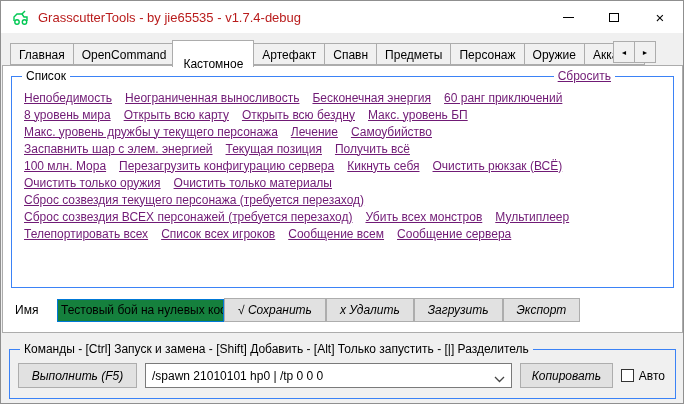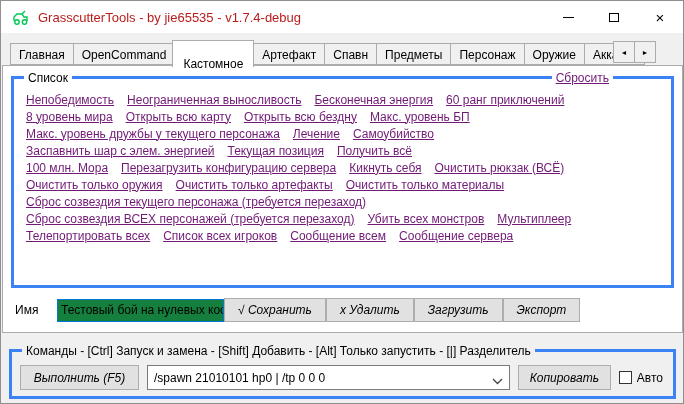--- a/index.html
+++ b/index.html
@@ -44,21 +44,21 @@
     display:flex; align-items:center; justify-content:center;
     font-size:7px; color:#000; margin-left:-1px;
   }
 
   
   .tabpage {
     position:absolute; top:64px; left:1px; width:681px; height:268px;
     background:#fff; border:1px solid #acacac; z-index:1;
   }
 
-  .groupbox { position:relative; border:3px solid #3b82f6; }
+  .groupbox { position:relative; border:1px solid #3b82f6; }
   .gb-legend { position:absolute; top:-8px; left:10px; padding:0 4px; background:#fff; }
   .gb-legend-right { position:absolute; top:-8px; right:58px; padding:0 4px; background:#fff; }
 
   .list-group { position:absolute; left:8px; top:10px; width:663px; height:212px; }
   .links-wrap { padding:12px 12px 0; }
   .link-row { display:flex; gap:13px; height:17px; align-items:center; white-space:nowrap; }
   .cmd-link, .reset-link {
     color:#701a75; text-decoration:underline; cursor:pointer; white-space:nowrap;
   }
 
@@ -172,21 +172,20 @@
             <a class="cmd-link">Получить всё</a>
           </div>
           <div class="link-row">
             <a class="cmd-link">100 млн. Мора</a>
             <a class="cmd-link">Перезагрузить конфигурацию сервера</a>
             <a class="cmd-link">Кикнуть себя</a>
             <a class="cmd-link">Очистить рюкзак (ВСЁ)</a>
           </div>
           <div class="link-row">
             <a class="cmd-link">Очистить только оружия</a>
-            <a class="cmd-link">Очистить только артефакты</a>
             <a class="cmd-link">Очистить только материалы</a>
           </div>
           <div class="link-row">
             <a class="cmd-link">Сброс созвездия текущего персонажа (требуется перезаход)</a>
           </div>
           <div class="link-row">
             <a class="cmd-link">Сброс созвездия ВСЕХ персонажей (требуется перезаход)</a>
             <a class="cmd-link">Убить всех монстров</a>
             <a class="cmd-link">Мультиплеер</a>
           </div>

